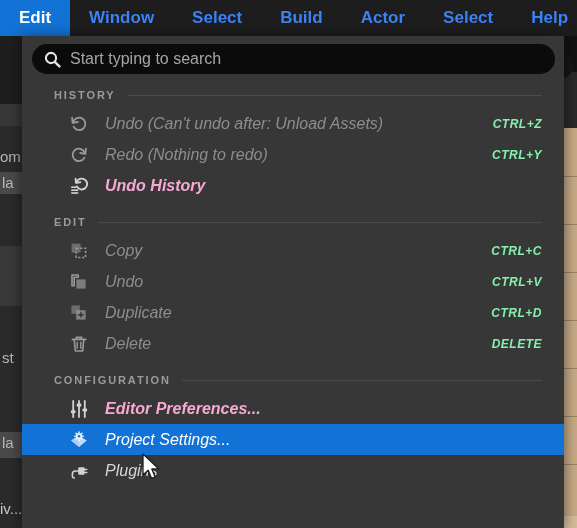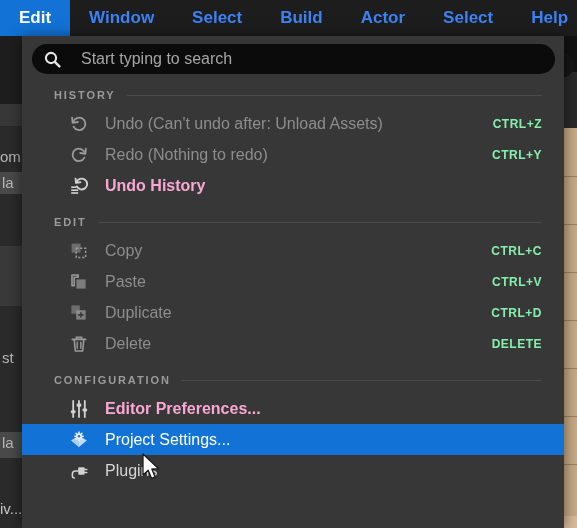--- a/index.html
+++ b/index.html
@@ -50,21 +50,21 @@
   
   .menu-panel {
     position:absolute; left:22px; top:36px; width:542px; height:492px;
     background:#373737; z-index:10;
     box-shadow:0 2px 14px rgba(0,0,0,.55);
     padding-top:8px;
   }
 
   .search-wrap { padding:0 9px 0 10px; }
   .search-box {
-    display:flex; align-items:center; gap:20px;
+    display:flex; align-items:center; gap:9px;
     background:#0b0b0b; border-radius:15px; height:30px;
     padding:0 12px;
   }
   .search-icon { flex:0 0 auto; display:flex; align-items:center; }
   .search-input {
     flex:1 1 auto; background:transparent; border:0; outline:none;
     color:#d9d9d9; font-family:"Liberation Sans", sans-serif; font-size:16px;
   }
   .search-input::placeholder { color:#a6a6a6; }
 
@@ -74,21 +74,21 @@
   }
   .section-label {
     color:#9b9b9b; font-size:11px; font-weight:bold; letter-spacing:1.9px;
     white-space:nowrap;
     padding-left:8px;
   }
   .section-rule { flex:1 1 auto; height:1px; background:#4b4b4b; }
 
   .menu-row {
     display:flex; align-items:center; height:31px;
-    padding:0 22px 0 0; cursor:default; position:relative;
+    padding:0 22px 0 0; cursor:default; position:relative;font-style:italic;
   }
   .menu-row .ico {
     width:26px; flex:0 0 26px; margin-left:44px; margin-right:13px;
     display:flex; align-items:center; justify-content:center;
   }
   .menu-row .lbl {
     flex:1 1 auto; color:#d6d6d6; font-size:16px; white-space:nowrap;
   }
   .menu-row .acc {
     color:#8e8e8e; font-size:12px; font-weight:bold; letter-spacing:.5px;
@@ -233,21 +233,21 @@
         <span class="lbl">Copy</span>
         <span class="acc">CTRL+C</span>
       </div>
       <div class="menu-row disabled">
         <span class="ico">
           <svg xmlns="http://www.w3.org/2000/svg" width="20" height="20" viewBox="0 0 20 20">
             <path d="M3.0,3.0 h6.2 v2.2 h-4 v8.6 h-2.2 z" fill="none" stroke="#9a9a9a" stroke-width="1.6" stroke-linejoin="round"></path>
             <rect x="7.4" y="7.4" width="9.2" height="9.2" fill="#9a9a9a" opacity=".7"></rect>
           </svg>
         </span>
-        <span class="lbl">Paste</span>
+        <span class="lbl">Undo</span>
         <span class="acc">CTRL+V</span>
       </div>
       <div class="menu-row disabled">
         <span class="ico">
           <svg xmlns="http://www.w3.org/2000/svg" width="20" height="20" viewBox="0 0 20 20">
             <rect x="2.4" y="2.4" width="8.4" height="8.4" fill="#9a9a9a" opacity=".55"></rect>
             <rect x="7.2" y="7.2" width="9.4" height="9.4" fill="#9a9a9a" opacity=".75"></rect>
             <path d="M11.9,9.8 v4.2 M9.8,11.9 h4.2" stroke="#3a3a3a" stroke-width="1.6" stroke-linecap="round"></path>
           </svg>
         </span>

